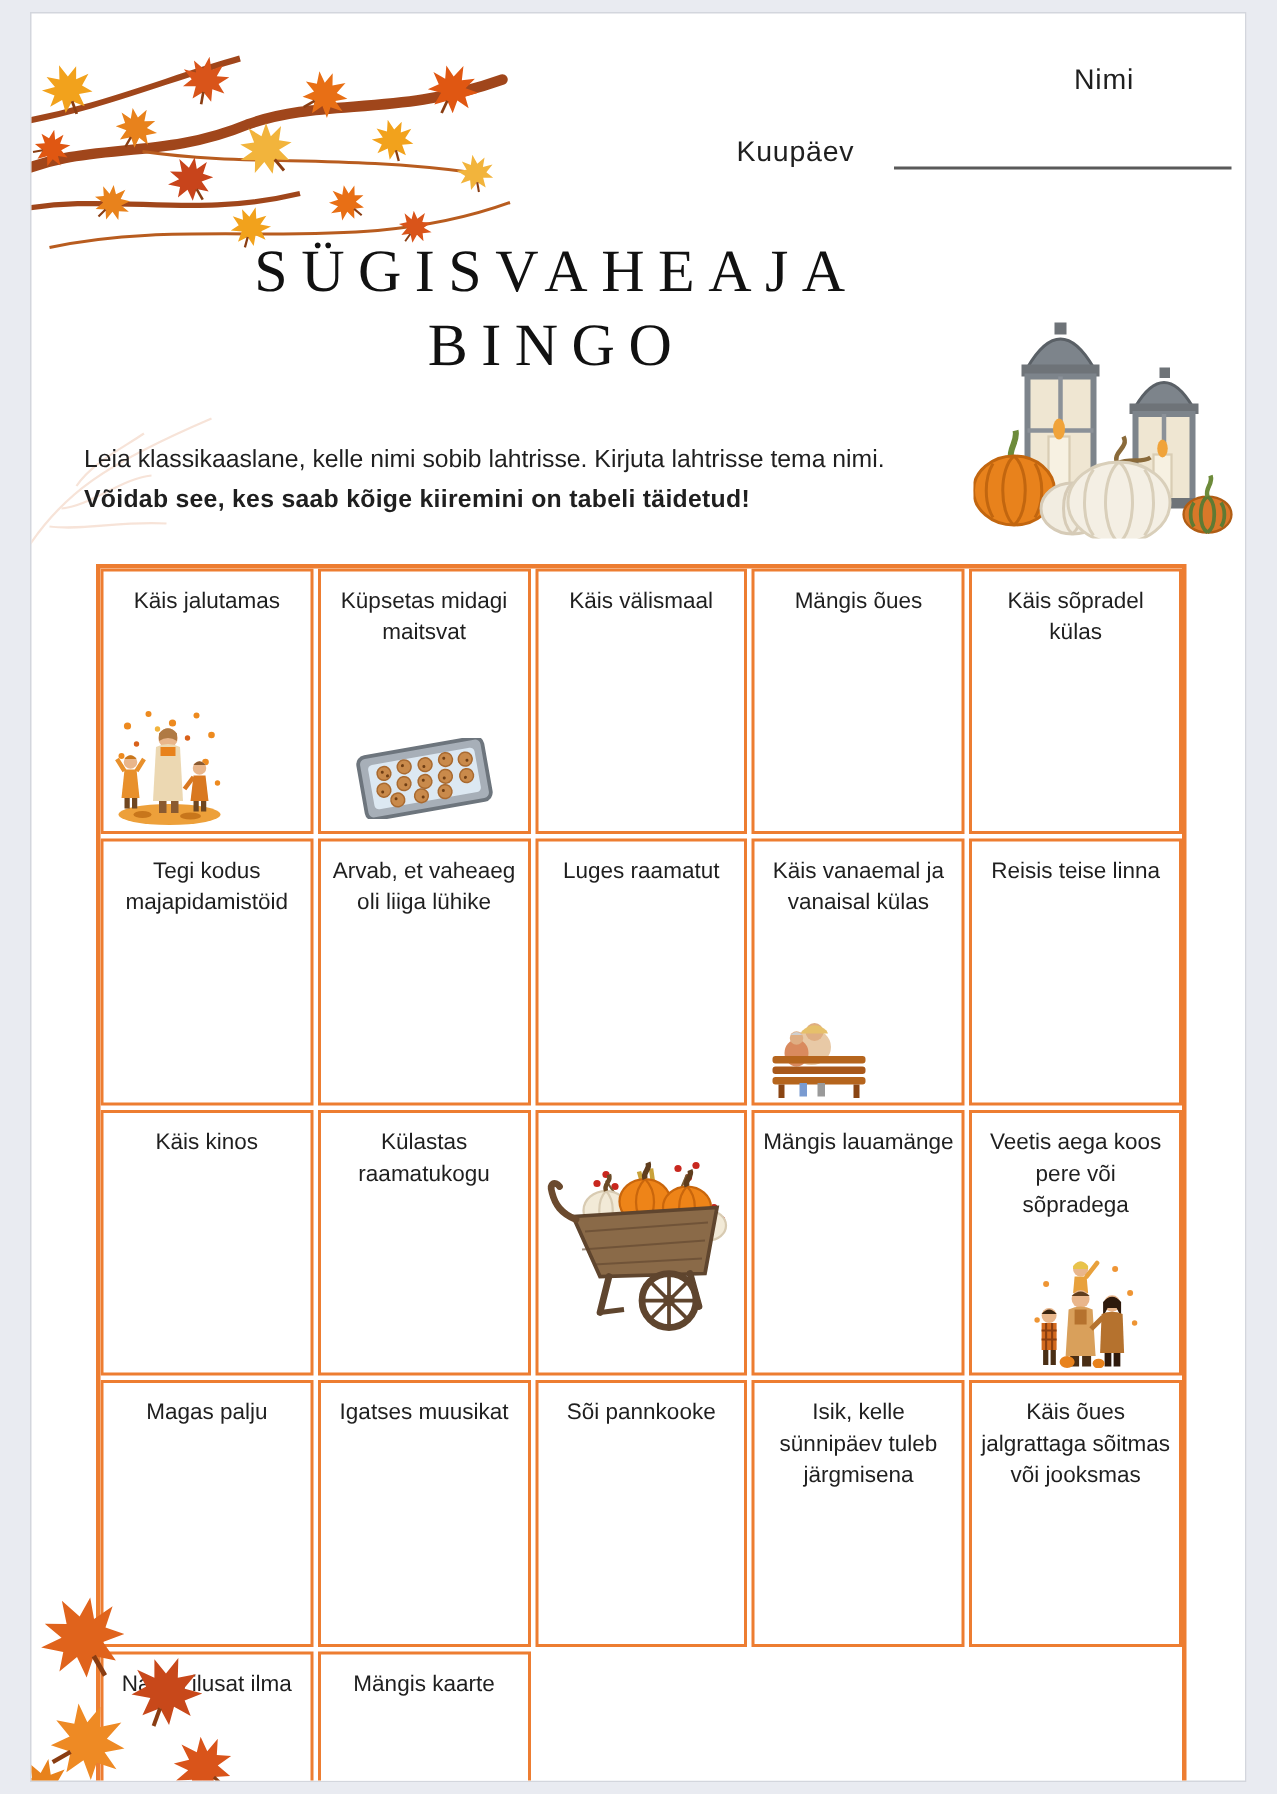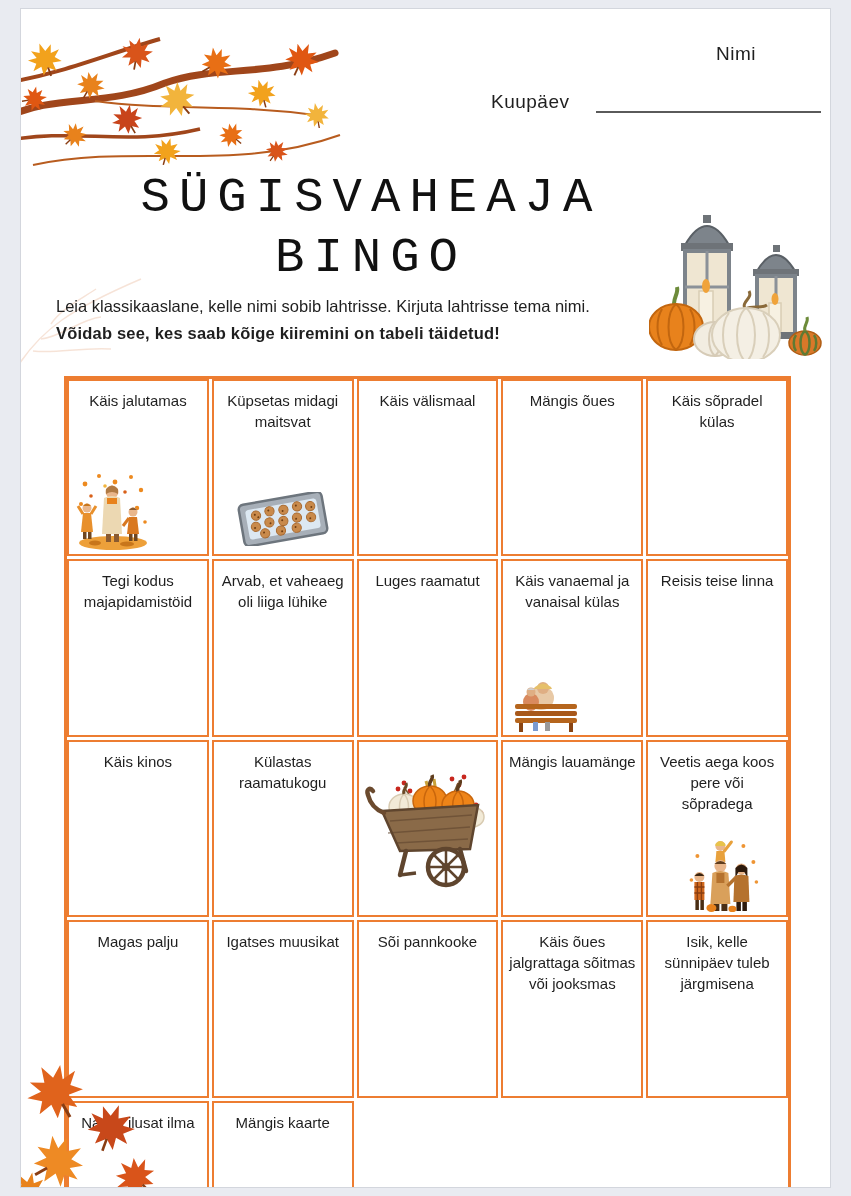--- a/index.html
+++ b/index.html
@@ -15,22 +15,22 @@
     background:#ffffff;border:1px solid #d3d6dd;box-sizing:border-box;
     overflow:hidden;
   }
   
   .fill-row{position:absolute;left:470px;width:330px;display:flex;align-items:flex-end;}
   .fill-label{font-size:19px;letter-spacing:.5px;width:105px;}
   .fill-line{flex:1;border-bottom:2px solid #5a5a5a;height:20px;}
   
   .title{
     position:absolute;left:0;top:148px;width:700px;text-align:center;
-    font-family:Liberation Mono, monospace;
-    font-size:49px;letter-spacing:9px;line-height:1.22;color:#111;margin-top:12px;
+    font-family:Liberation Serif, serif;
+    font-size:40px;letter-spacing:9px;line-height:1.22;color:#111;
   }
   
   .instr{position:absolute;left:35px;top:284px;width:600px;font-size:16.5px;line-height:1.65;}
   .instr .bold{font-weight:bold;letter-spacing:.2px;}
   
   .grid{
     position:absolute;left:43px;top:367px;width:727px;height:905px;
     display:grid;grid-template-columns:repeat(5,1fr);grid-template-rows:repeat(5,1fr);
     gap:3px;border:3px solid #ED7D31;background:#ffffff;box-sizing:border-box;
   }
@@ -398,25 +398,25 @@
     <div class="cell">
       <div class="cell-text">Igatses muusikat</div>
     </div>
 
 
     <div class="cell">
       <div class="cell-text">Sõi pannkooke</div>
     </div>
 
     <div class="cell">
+      <div class="cell-text">Isik, kelle sünnipäev tuleb järgmisena</div>
+    </div>
+
+    <div class="cell">
       <div class="cell-text">Käis õues jalgrattaga sõitmas või jooksmas</div>
-    </div>
-
-    <div class="cell">
-      <div class="cell-text">Isik, kelle sünnipäev tuleb järgmisena</div>
     </div>
 
     <div class="cell">
       <div class="cell-text">Nautis ilusat ilma</div>
       <svg class="cell-art art-land" width="116" height="72" viewBox="0 0 116 72">
         <rect x="0" y="0" width="116" height="72" fill="#fdf7ef"></rect>
         <path d="M4,28 L30,28 M40,22 L70,22 M80,30 L110,30 M10,40 L40,40 M70,42 L104,42" stroke="#f3e2d0" stroke-width="3" stroke-linecap="round"></path>
         <ellipse cx="26" cy="34" rx="10" ry="3" fill="#f6e3c9"></ellipse>
         <ellipse cx="88" cy="36" rx="9" ry="3" fill="#f6e3c9"></ellipse>
 

